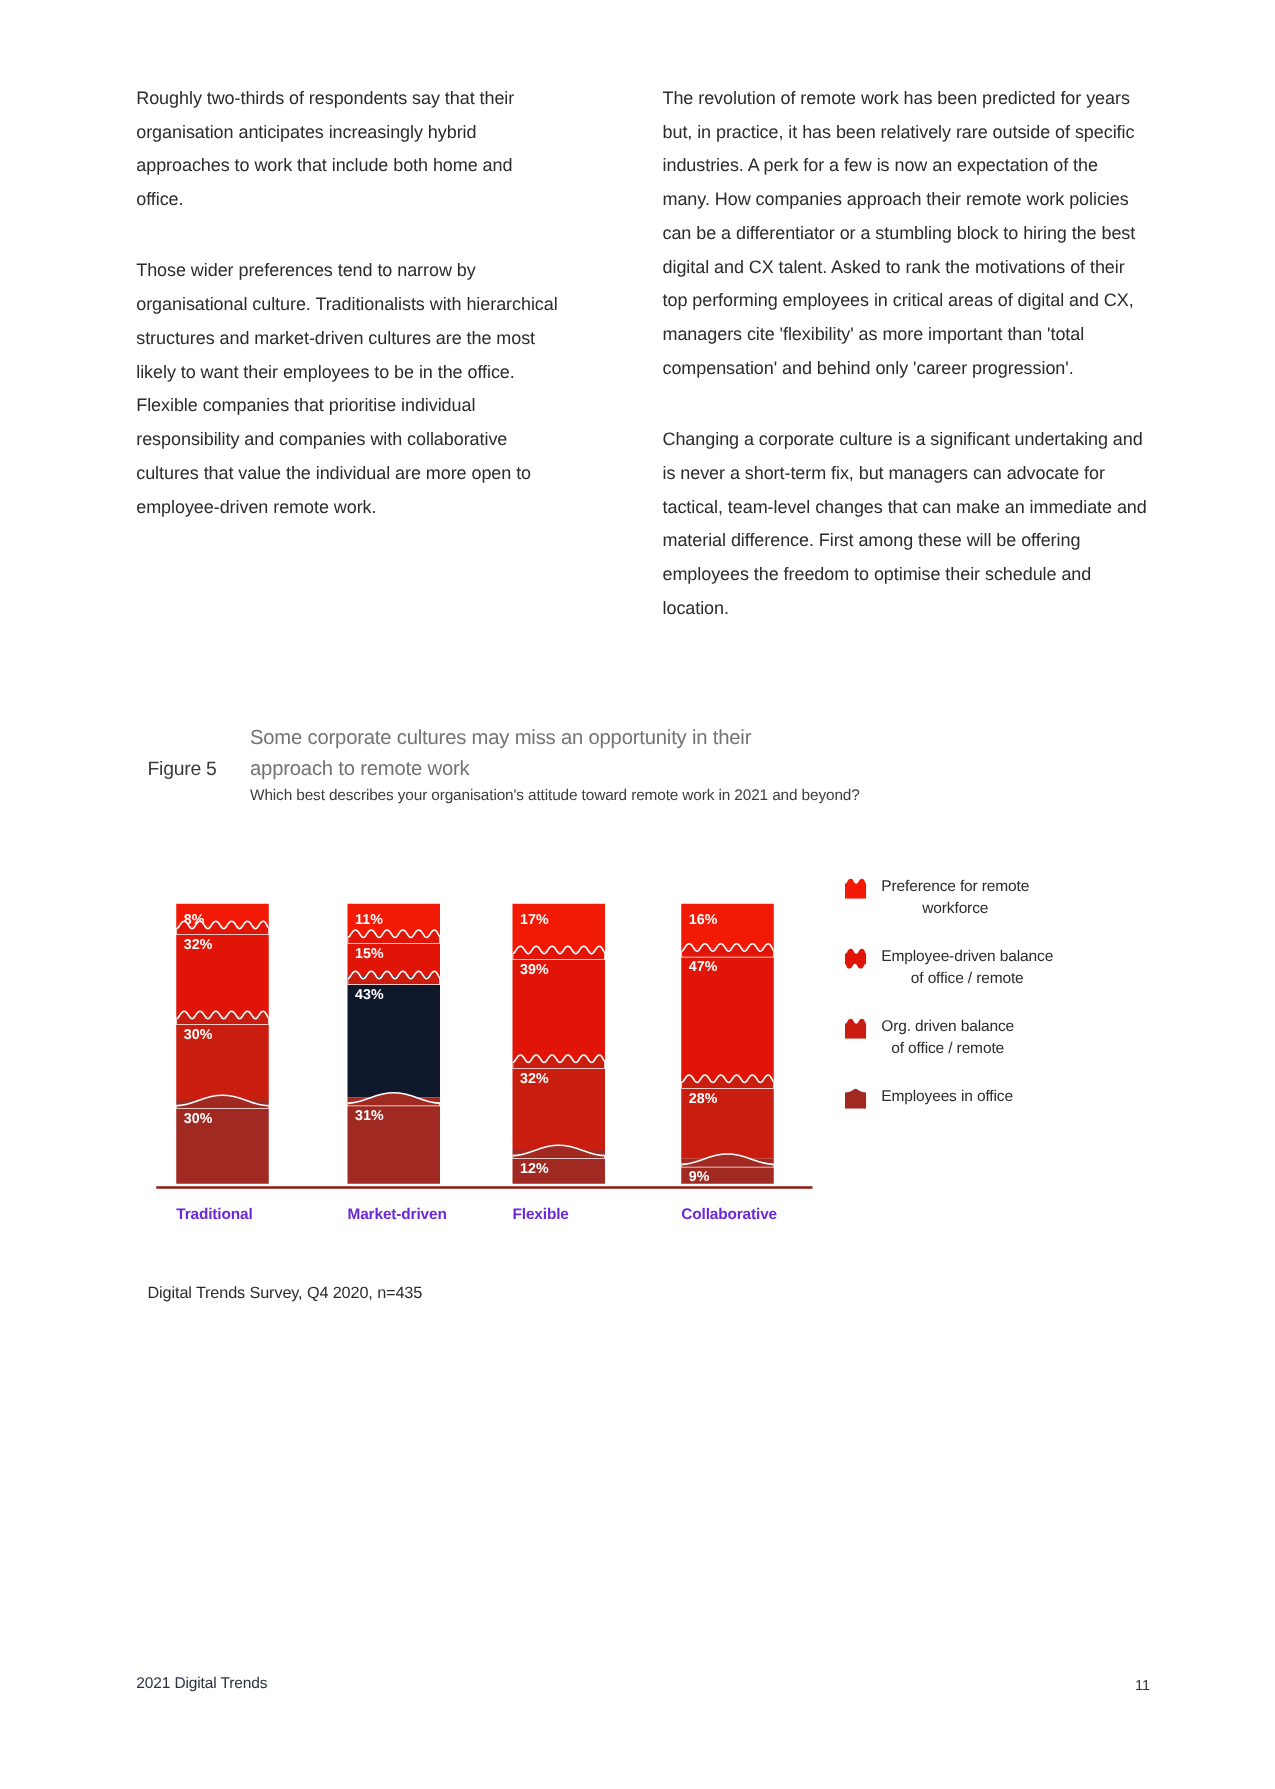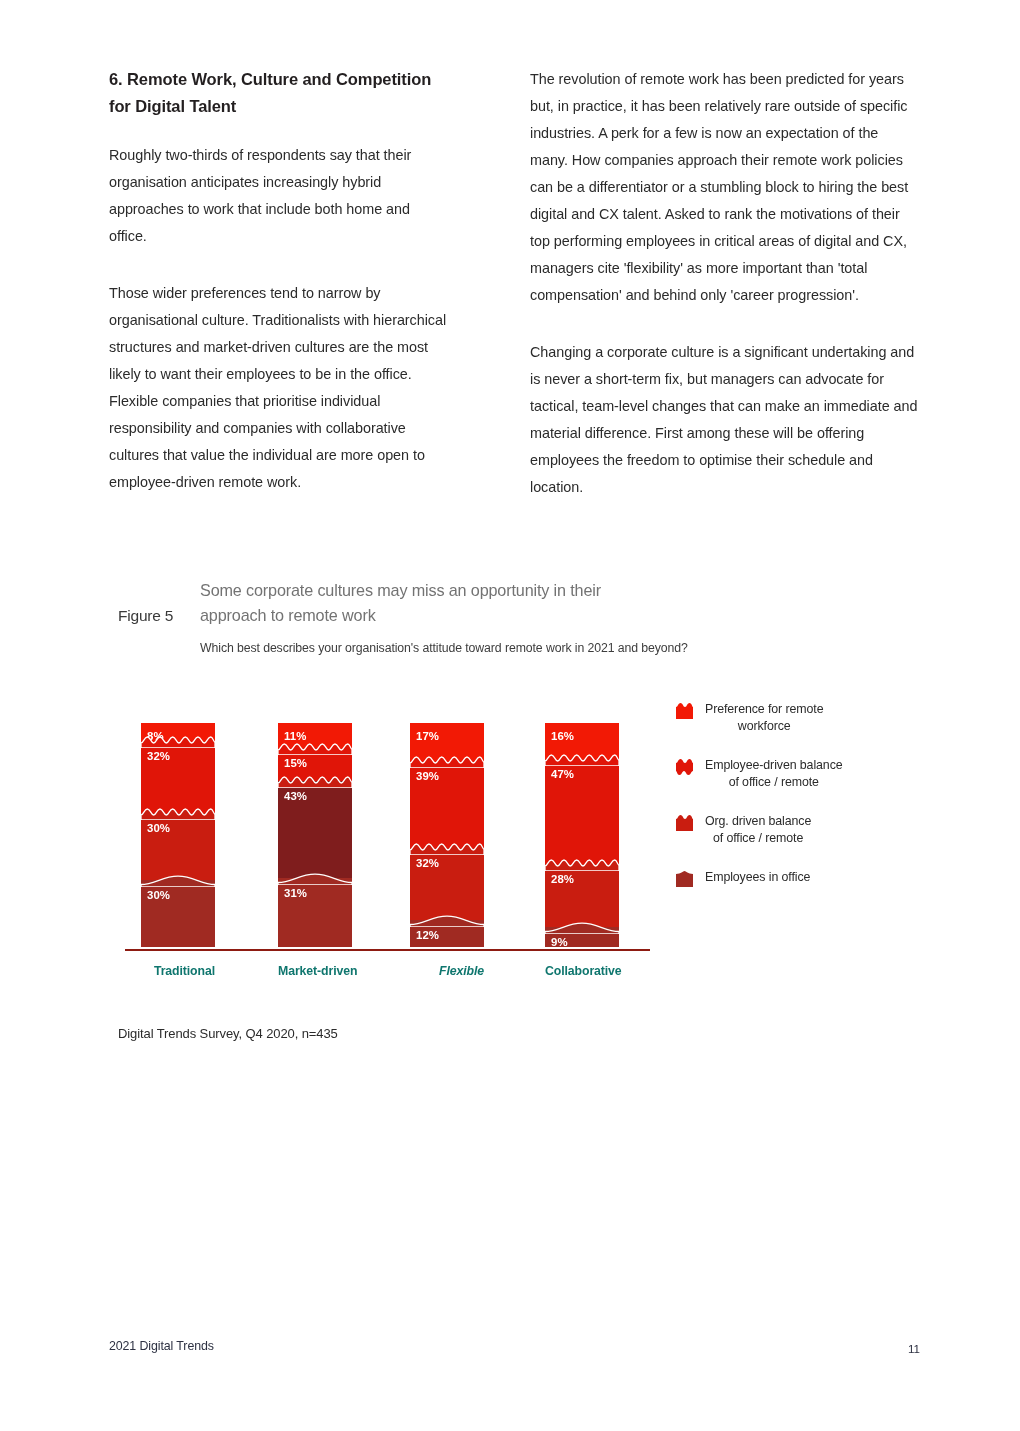--- a/index.html
+++ b/index.html
@@ -29,21 +29,21 @@
   .fig-head{display:flex;align-items:flex-end;}
   .fig-num{
     font-size:15.5px;color:#3a3a3a;width:82px;flex:none;
     line-height:25px;letter-spacing:-0.2px;
   }
   .fig-title{
     font-size:16.2px;font-weight:normal;line-height:25px;
     color:#737373;letter-spacing:-0.15px;max-width:470px;
   }
   .fig-sub{
-    margin-left:82px;margin-top:12px;
+    margin-left:82px;
     font-size:12.3px;line-height:17px;color:#3d3d3d;letter-spacing:-0.1px;
   }
 
   
   .chart-area{position:absolute;left:0px;top:118px;width:800px;height:290px;}
   .plot{position:absolute;left:0px;top:0px;width:530px;height:290px;}
   .axis-line{
     position:absolute;left:7px;top:253px;width:525px;height:2px;
     background:#8e1b12;
   }
@@ -55,22 +55,22 @@
   .seg .val{
     position:absolute;left:6px;top:7px;
     font-size:11.4px;font-weight:bold;color:#ffffff;
     letter-spacing:0.1px;white-space:nowrap;
   }
   .seg .wave{
     position:absolute;left:0;top:-7px;width:100%;height:14px;
     pointer-events:none;
   }
   .cat-label{
-    position:absolute;bottom:8px;width:74px;text-align:right;
-    font-size:12.3px;font-weight:bold;color:#0f766e;letter-spacing:-0.1px;
+    position:absolute;bottom:8px;width:74px;text-align:left;
+    font-size:12.3px;font-weight:bold;color:#6d28d9;letter-spacing:-0.1px;
     white-space:nowrap;
   }
 
   
   .legend{position:absolute;left:558px;top:5px;width:250px;text-align:center;}
   .legend-item{display:flex;align-items:flex-start;margin-bottom:22px;}
   .legend-swatch{
     width:17px;height:17px;flex:none;margin-right:12px;margin-top:1px;
   }
   .legend-label{
@@ -91,21 +91,20 @@
     position:absolute;left:900px;top:1342px;width:20px;text-align:right;
     font-size:11.6px;color:#2d3142;
   }
 </style>
 </head>
 <body>
 
 <div class="page">
 
   <div class="col-left">
-    <h1 class="section-title">6. Remote Work, Culture and Competition for Digital Talent</h1>
     <p class="body-text">Roughly two-thirds of respondents say that their organisation anticipates increasingly hybrid approaches to work that include both home and office.</p>
     <p class="body-text">Those wider preferences tend to narrow by organisational culture. Traditionalists with hierarchical structures and market-driven cultures are the most likely to want their employees to be in the office. Flexible companies that prioritise individual responsibility and companies with collaborative cultures that value the individual are more open to employee-driven remote work.</p>
   </div>
 
   <div class="col-right">
     <p class="body-text">The revolution of remote work has been predicted for years but, in practice, it has been relatively rare outside of specific industries. A perk for a few is now an expectation of the many. How companies approach their remote work policies can be a differentiator or a stumbling block to hiring the best digital and CX talent. Asked to rank the motivations of their top performing employees in critical areas of digital and CX, managers cite 'flexibility' as more important than 'total compensation' and behind only 'career progression'.</p>
     <p class="body-text">Changing a corporate culture is a significant undertaking and is never a short-term fix, but managers can advocate for tactical, team-level changes that can make an immediate and material difference. First among these will be offering employees the freedom to optimise their schedule and location.</p>
   </div>
 
   <div class="figure">
@@ -150,21 +149,21 @@
             <div class="seg" style="height: 24.64px; background: rgb(242, 25, 5);">
               <span class="val">11%</span>
             </div>
             <div class="seg" style="height: 33.6px; background: rgb(224, 21, 8);">
               <svg class="wave" viewBox="0 0 76 14" preserveAspectRatio="none">
                 <path d="M0,9 C3,9 3,3 6.5,3 C10,3 10,9 13,9 C16,9 16,3 19.5,3 C23,3 23,9 26,9 C29,9 29,3 32.5,3 C36,3 36,9 39,9 C42,9 42,3 45.5,3 C49,3 49,9 52,9 C55,9 55,3 58.5,3 C62,3 62,9 65,9 C68,9 68,3 71.5,3 C74,3 74,7 76,8.4 L76,14 L0,14 Z" fill="#E01508"></path>
                 <path d="M0,9 C3,9 3,3 6.5,3 C10,3 10,9 13,9 C16,9 16,3 19.5,3 C23,3 23,9 26,9 C29,9 29,3 32.5,3 C36,3 36,9 39,9 C42,9 42,3 45.5,3 C49,3 49,9 52,9 C55,9 55,3 58.5,3 C62,3 62,9 65,9 C68,9 68,3 71.5,3 C74,3 74,7 76,8.4 L76,14 L0,14 Z" fill="none" stroke="#ffffff" stroke-width="1.3"></path>
               </svg>
               <span class="val" style="top: 9px;">15%</span>
             </div>
-            <div class="seg" style="height: 96.32px; background: #7f1d1d;">
+            <div class="seg" style="height: 96.32px; background: #0f172a;">
               <svg class="wave" viewBox="0 0 76 14" preserveAspectRatio="none">
                 <path d="M0,9 C3,9 3,3 6.5,3 C10,3 10,9 13,9 C16,9 16,3 19.5,3 C23,3 23,9 26,9 C29,9 29,3 32.5,3 C36,3 36,9 39,9 C42,9 42,3 45.5,3 C49,3 49,9 52,9 C55,9 55,3 58.5,3 C62,3 62,9 65,9 C68,9 68,3 71.5,3 C74,3 74,7 76,8.4 L76,14 L0,14 Z" fill="#C91D10"></path>
                 <path d="M0,9 C3,9 3,3 6.5,3 C10,3 10,9 13,9 C16,9 16,3 19.5,3 C23,3 23,9 26,9 C29,9 29,3 32.5,3 C36,3 36,9 39,9 C42,9 42,3 45.5,3 C49,3 49,9 52,9 C55,9 55,3 58.5,3 C62,3 62,9 65,9 C68,9 68,3 71.5,3 C74,3 74,7 76,8.4 L76,14 L0,14 Z" fill="none" stroke="#ffffff" stroke-width="1.3"></path>
               </svg>
               <span class="val" style="top: 9px;">43%</span>
             </div>
             <div class="seg" style="height: 69.44px; background: rgb(160, 42, 34);">
               <svg class="wave" viewBox="0 0 76 14" preserveAspectRatio="none">
                 <path d="M0,11.5 C14,11.5 22,3.2 38,3.2 C54,3.2 62,11.5 76,11.5 L76,14 L0,14 Z" fill="#A02A22"></path>
                 <path d="M0,11.5 C14,11.5 22,3.2 38,3.2 C54,3.2 62,11.5 76,11.5 L76,14 L0,14 Z" fill="none" stroke="#ffffff" stroke-width="1.3"></path>
@@ -192,21 +191,21 @@
               <span class="val" style="top: 9px;">32%</span>
             </div>
             <div class="seg" style="height: 26.88px; background: rgb(160, 42, 34);">
               <svg class="wave" viewBox="0 0 76 14" preserveAspectRatio="none">
                 <path d="M0,11.5 C14,11.5 22,3.2 38,3.2 C54,3.2 62,11.5 76,11.5 L76,14 L0,14 Z" fill="#A02A22"></path>
                 <path d="M0,11.5 C14,11.5 22,3.2 38,3.2 C54,3.2 62,11.5 76,11.5 L76,14 L0,14 Z" fill="none" stroke="#ffffff" stroke-width="1.3"></path>
               </svg>
               <span class="val" style="top: 9px;">12%</span>
             </div>
           </div>
-          <div class="cat-label" style="left: 292px; font-style: italic;">Flexible</div>
+          <div class="cat-label" style="left: 292px;">Flexible</div>
           <div class="bar" style="left: 427px;">
             <div class="seg" style="height: 35.84px; background: rgb(242, 25, 5);">
               <span class="val">16%</span>
             </div>
             <div class="seg" style="height: 105.28px; background: rgb(224, 21, 8); padding-left: 10px;">
               <svg class="wave" viewBox="0 0 76 14" preserveAspectRatio="none">
                 <path d="M0,9 C3,9 3,3 6.5,3 C10,3 10,9 13,9 C16,9 16,3 19.5,3 C23,3 23,9 26,9 C29,9 29,3 32.5,3 C36,3 36,9 39,9 C42,9 42,3 45.5,3 C49,3 49,9 52,9 C55,9 55,3 58.5,3 C62,3 62,9 65,9 C68,9 68,3 71.5,3 C74,3 74,7 76,8.4 L76,14 L0,14 Z" fill="#E01508"></path>
                 <path d="M0,9 C3,9 3,3 6.5,3 C10,3 10,9 13,9 C16,9 16,3 19.5,3 C23,3 23,9 26,9 C29,9 29,3 32.5,3 C36,3 36,9 39,9 C42,9 42,3 45.5,3 C49,3 49,9 52,9 C55,9 55,3 58.5,3 C62,3 62,9 65,9 C68,9 68,3 71.5,3 C74,3 74,7 76,8.4 L76,14 L0,14 Z" fill="none" stroke="#ffffff" stroke-width="1.3"></path>
               </svg>
               <span class="val" style="top: 9px;">47%</span>

